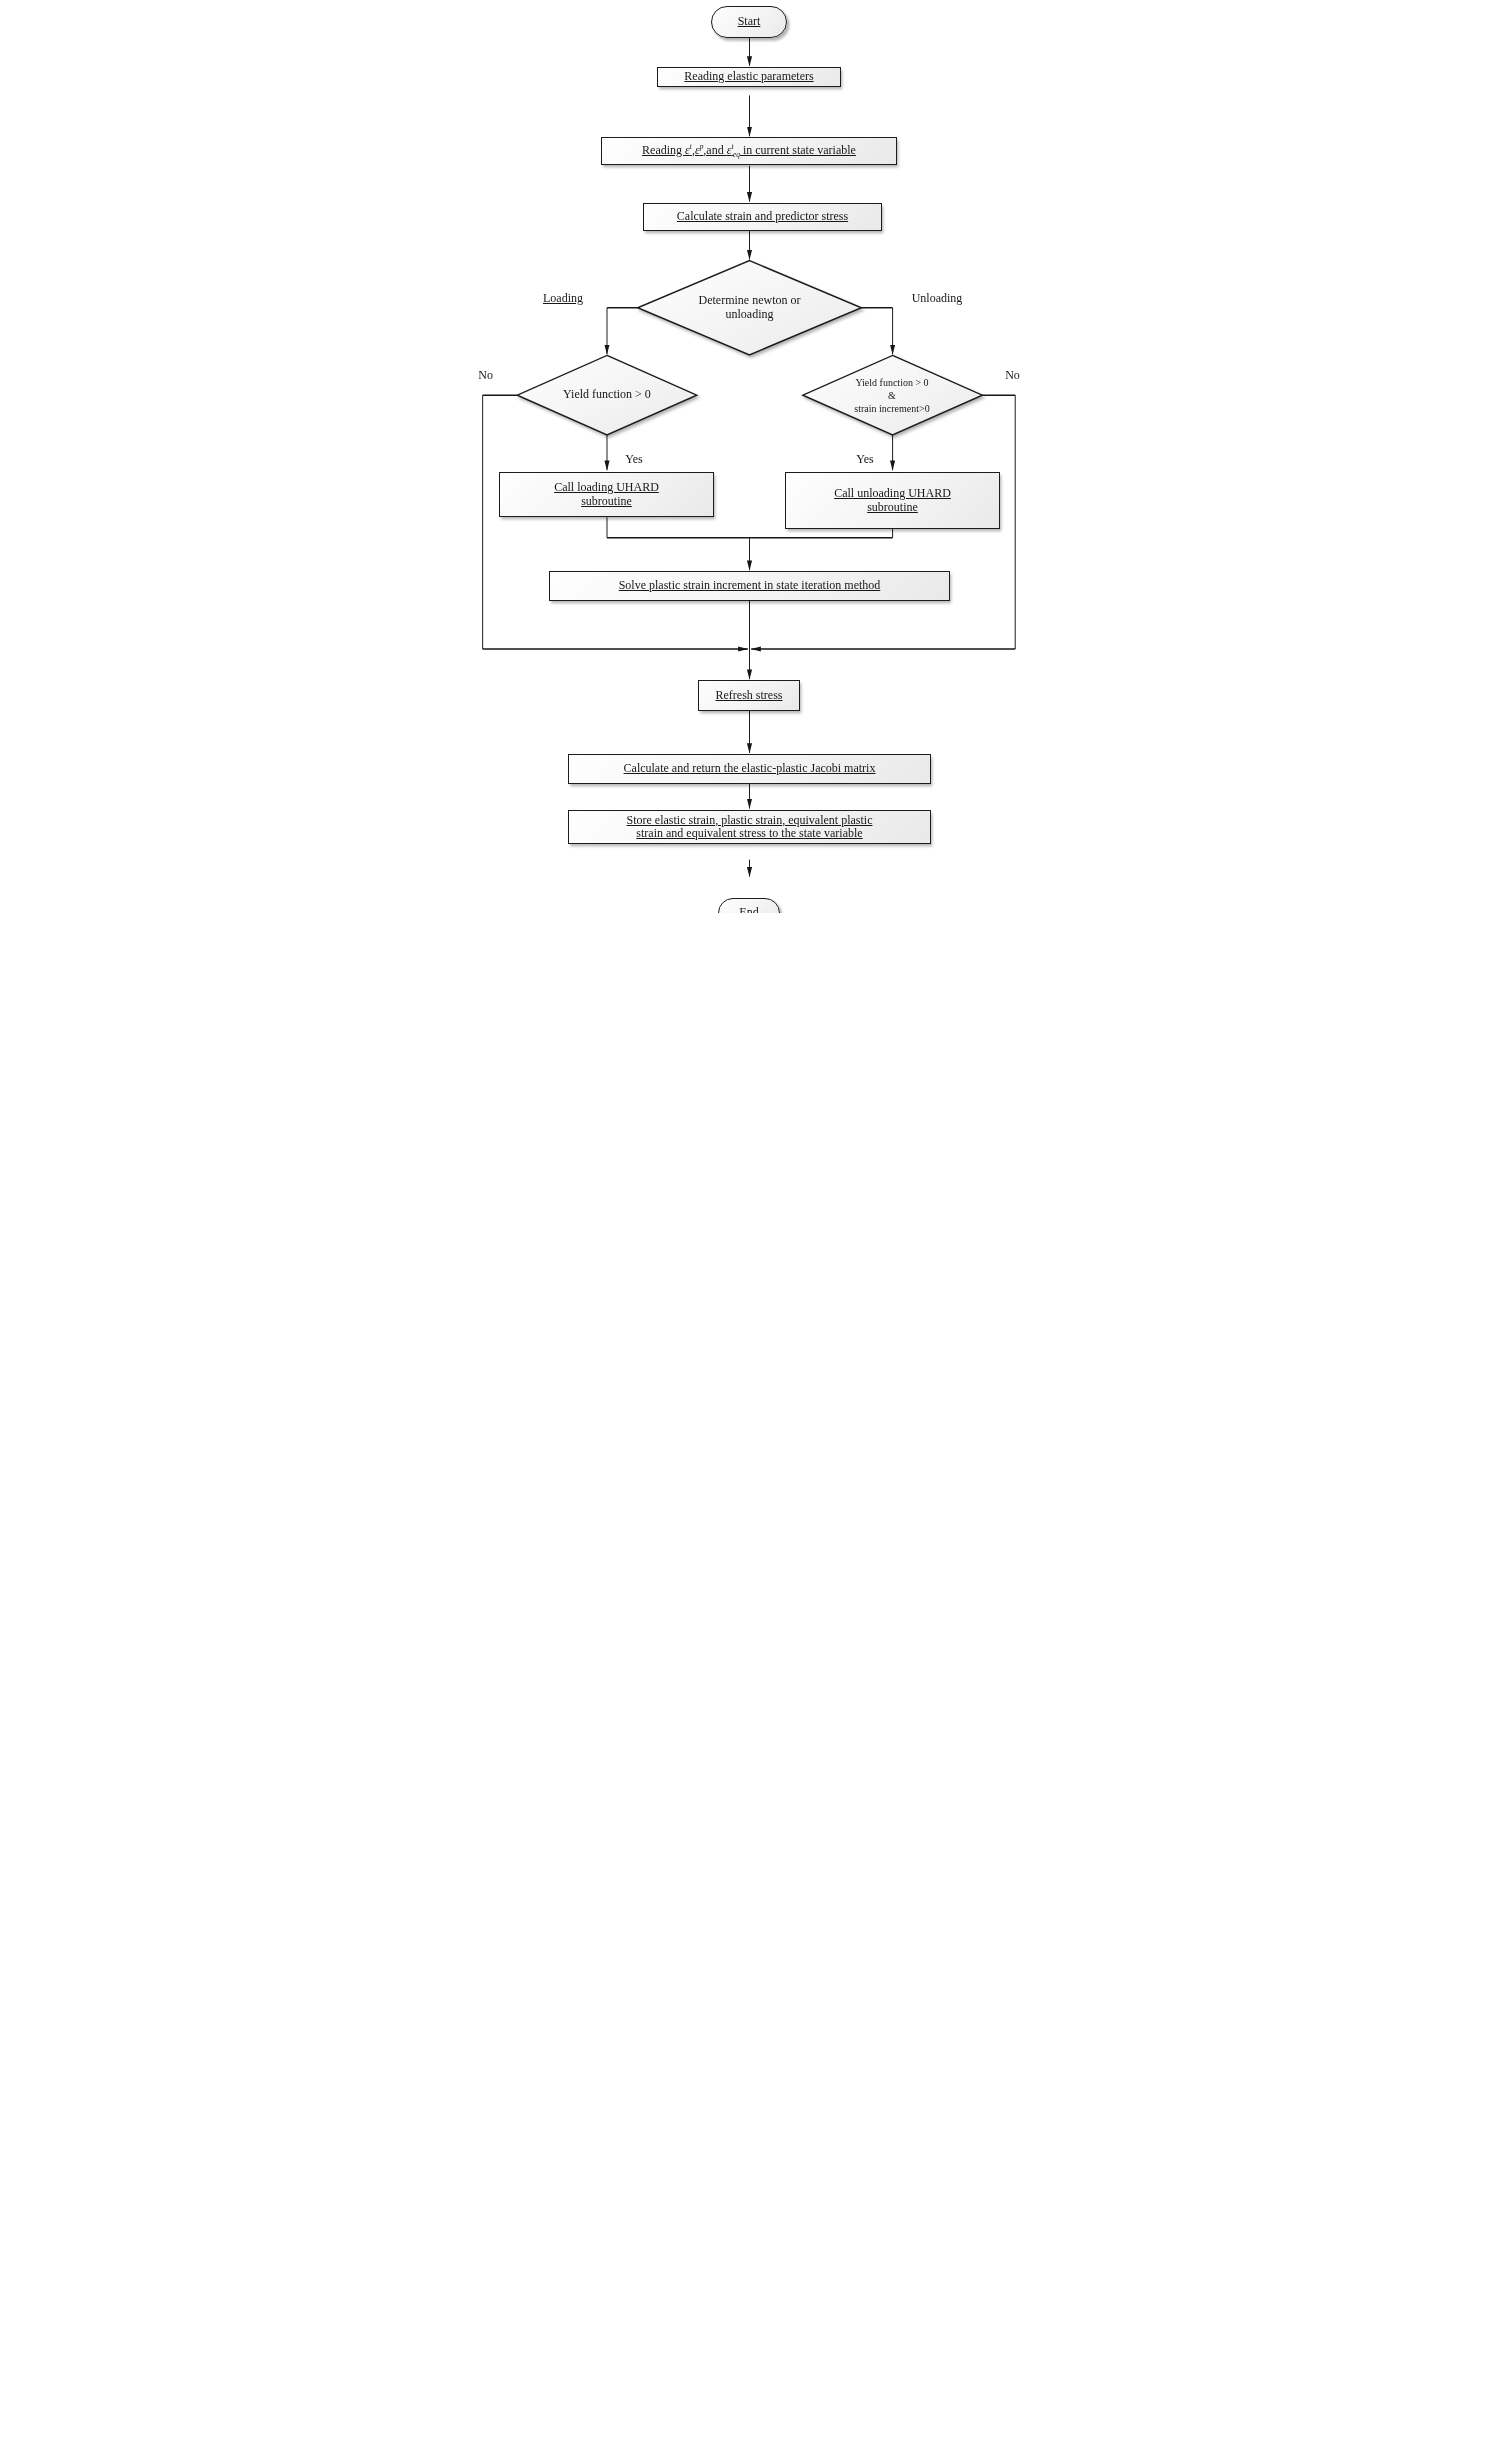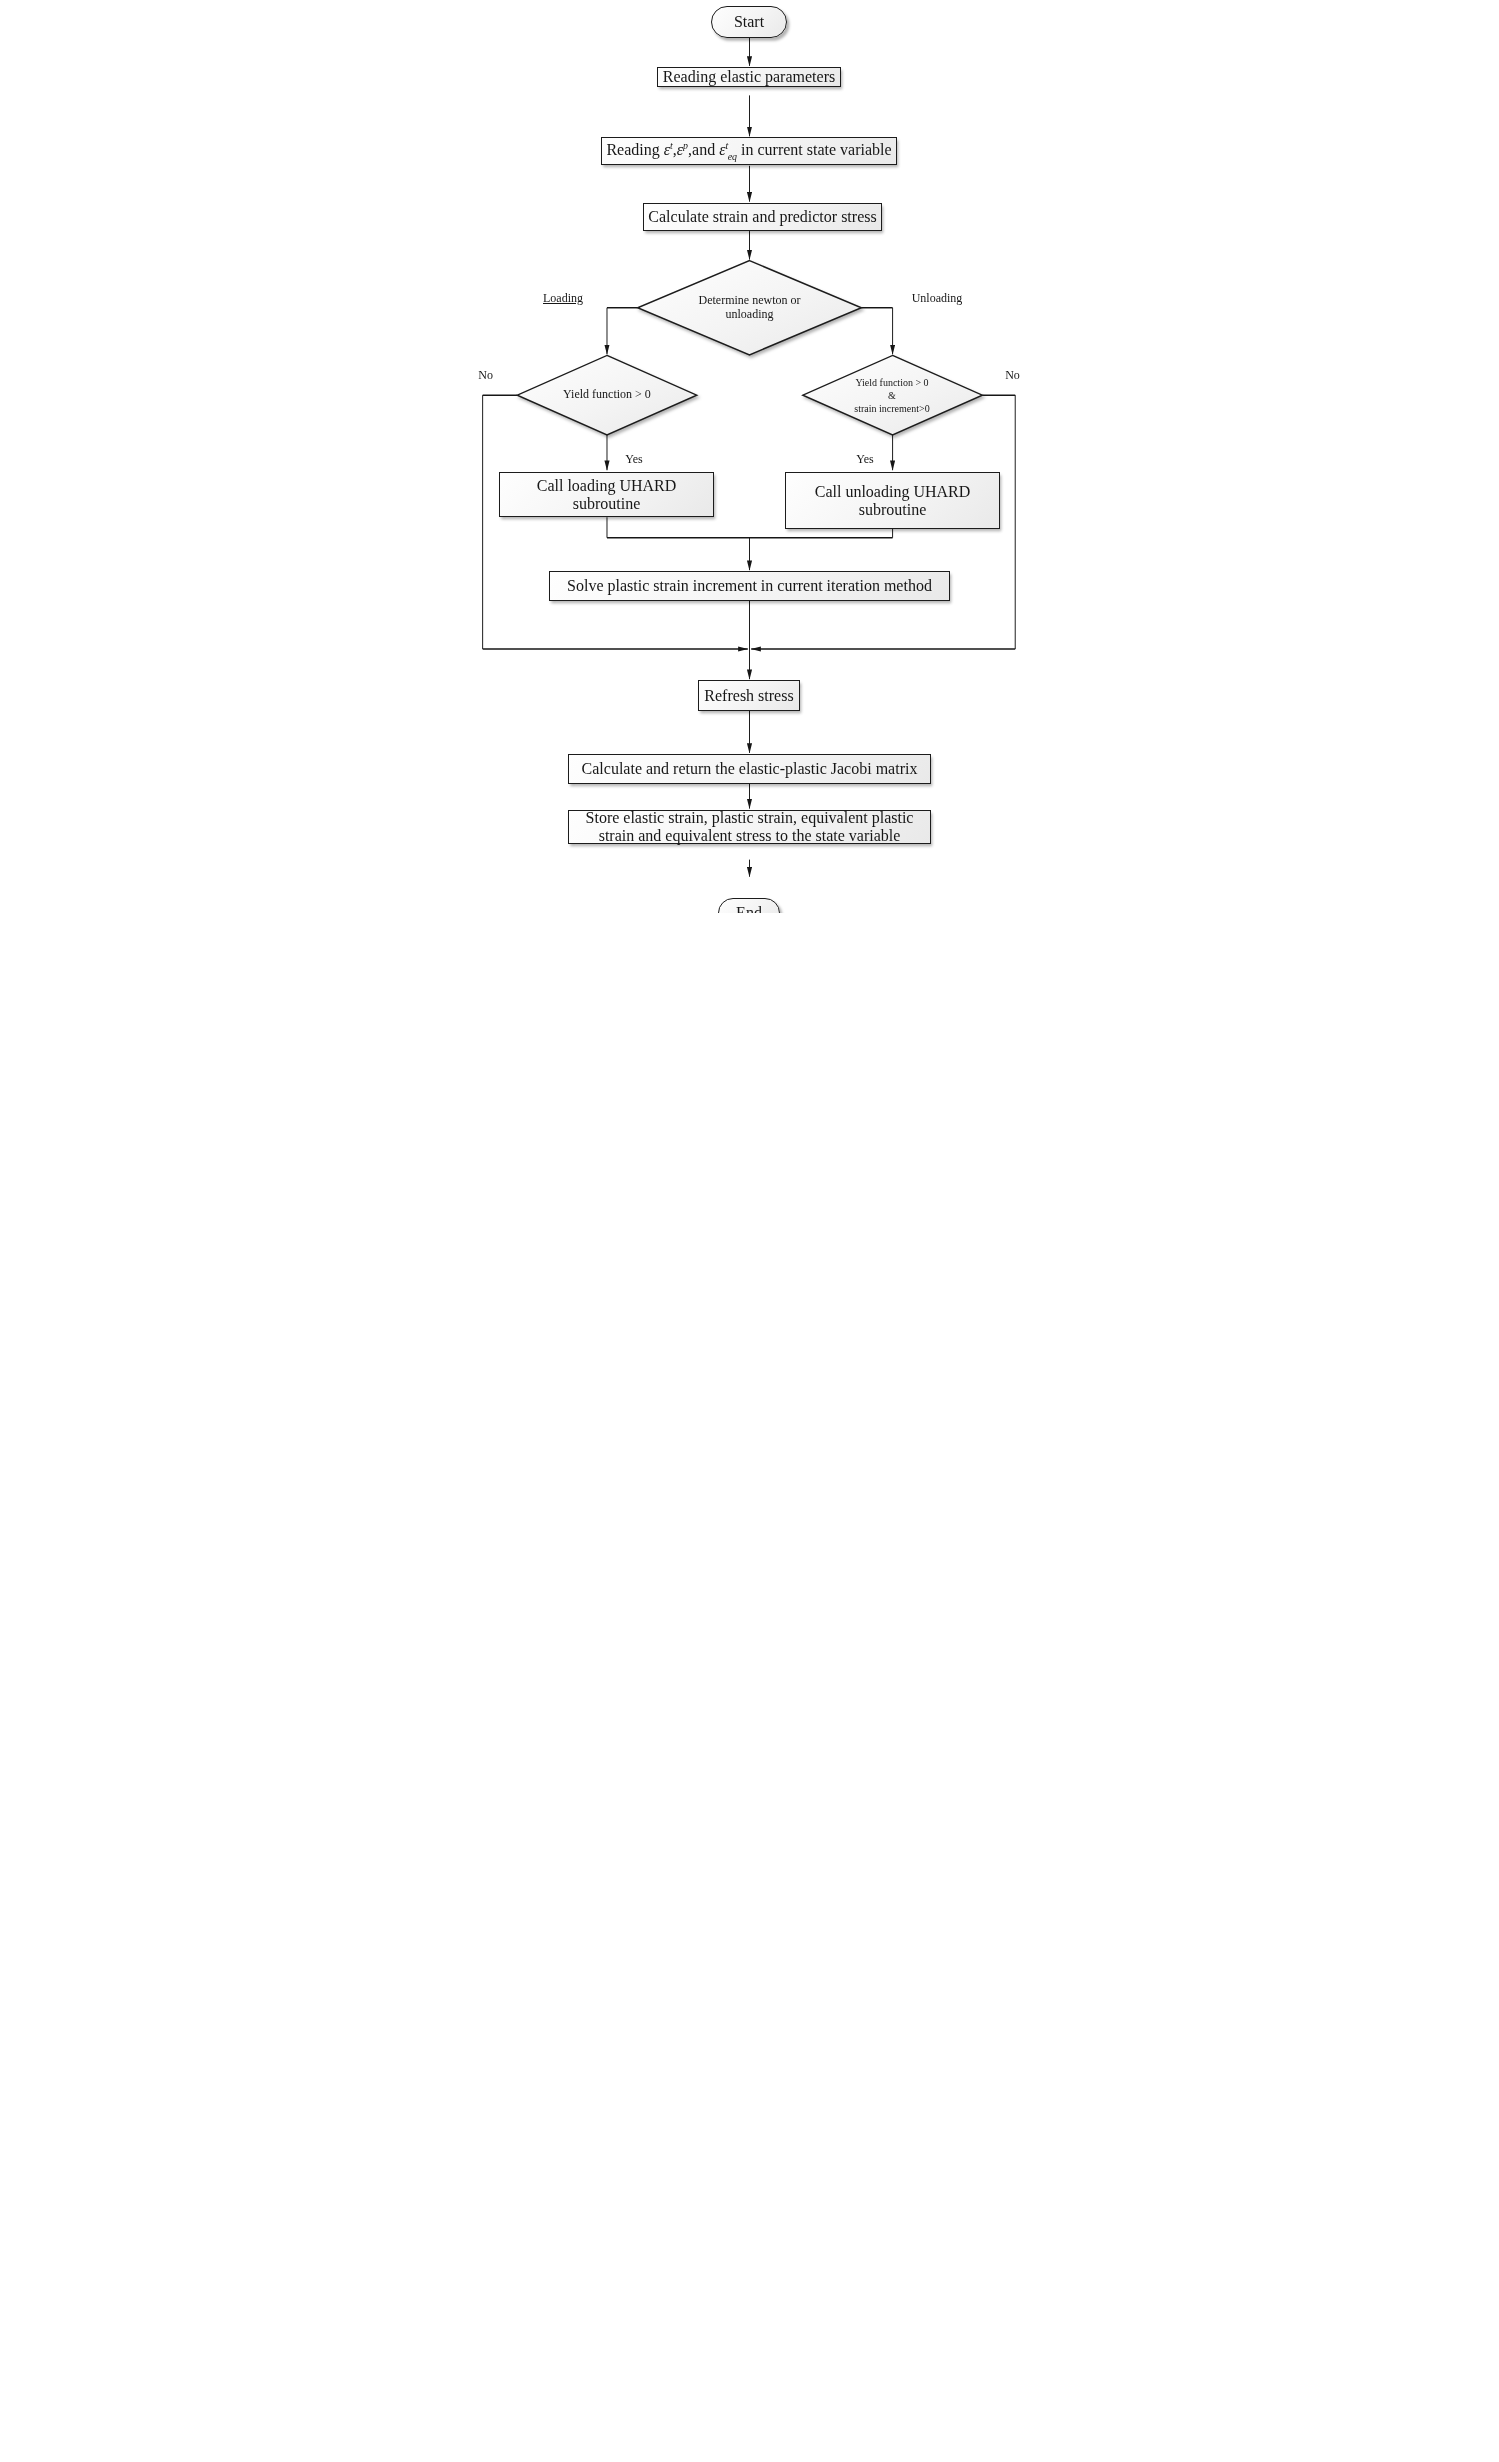--- a/index.html
+++ b/index.html
@@ -34,24 +34,25 @@
   .node {
     position: absolute;
     display: flex;
     flex-direction: column;
     align-items: center;
     justify-content: center;
     text-align: center;
     background: linear-gradient(135deg, #fefefe 0%, #f4f4f4 55%, #e9e9e9 100%);
     border: 1.4px solid #1c1c1c;
     box-shadow: 2.3px 2.8px 2.8px rgba(0,0,0,0.30);
-    font-size: 16px;
+    font-size: 12px;
     line-height: 1.12;
     box-sizing: border-box;
     padding: 1.1px 3.4px;
+    text-decoration: underline;
   }
   .terminator {
     border-radius: 16px;
     border-width: 1.7px;
   }
   .diamond-label {
     position: absolute;
     display: flex;
     flex-direction: column;
     align-items: center;
@@ -169,21 +170,21 @@
   <div class="node" style="left:28px; top:472px; width:215px; height:45px;">
     <span class="line">Call loading UHARD</span>
     <span class="line">subroutine</span>
   </div>
 
   <div class="node" style="left:314px; top:472px; width:215px; height:57px;">
     <span class="line">Call unloading UHARD</span>
     <span class="line">subroutine</span>
   </div>
 
-  <div class="node" style="left:78px; top:571px; width:401px; height:29.5px;">Solve plastic strain increment in current iteration method</div>
+  <div class="node" style="left:78px; top:571px; width:401px; height:29.5px;">Solve plastic strain increment in state iteration method</div>
 
   <div class="node" style="left:227px; top:680px; width:102px; height:31px;">Refresh stress</div>
 
   <div class="node" style="left:97px; top:754px; width:363px; height:29.5px;">Calculate and return the elastic-plastic Jacobi matrix</div>
 
   <div class="node" style="left:97px; top:810px; width:363px; height:34px;">
     <span class="line">Store elastic strain, plastic strain, equivalent plastic</span>
     <span class="line">strain and equivalent stress to the state variable</span>
   </div>
 

